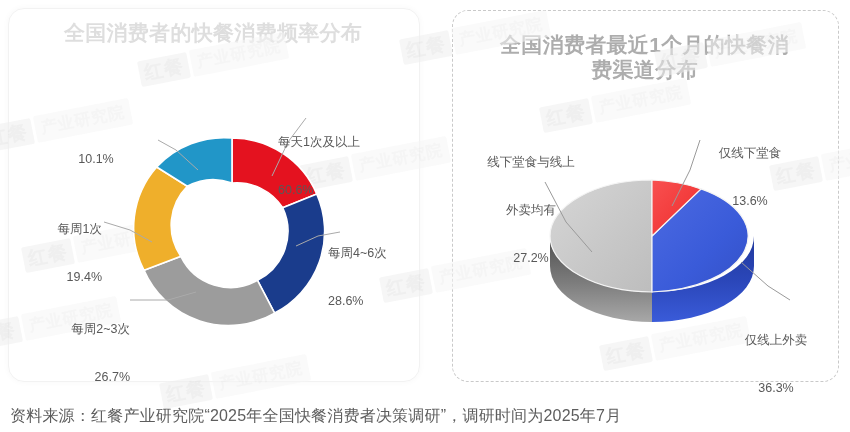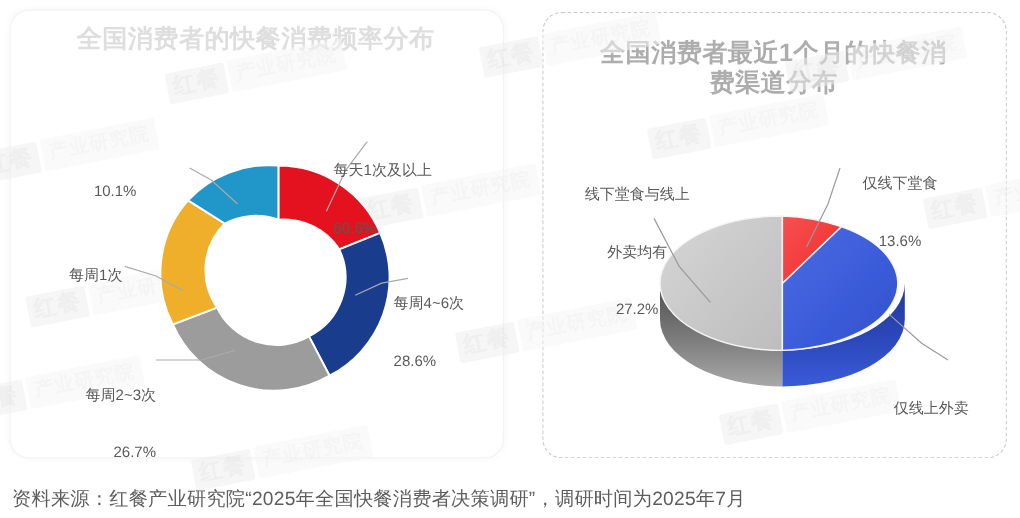--- a/index.html
+++ b/index.html
@@ -223,20 +223,21 @@
     <div>28.6%</div>
   </div>
 
   <div class="lbl right" style="left:20px; top:289px; width:110px;">
     <div>每周2~3次</div>
     <div>26.7%</div>
   </div>
 
   <div class="lbl right" style="left:10px; top:189px; width:92px;">
     <div>每周1次</div>
+    <div>19.4%</div>
   </div>
 
   <div class="lbl center" style="left:40px; top:119px; width:112px;">
     <div>10.1%</div>
   </div>
 
   <div class="card" id="card-right"></div>
 
   <div class="card-title" id="title-right" style="left:452px; width:385px;">全国消费者最近1个月的快餐消费渠道分布</div>
 
@@ -294,17 +295,18 @@
     <div>27.2%</div>
   </div>
 
   <div class="lbl center" style="left:702px; top:113px; width:96px;">
     <div>仅线下堂食</div>
     <div>13.6%</div>
   </div>
 
   <div class="lbl center" style="left:728px; top:300px; width:96px;">
     <div>仅线上外卖</div>
+    <div>36.3%</div>
   </div>
 
   <div id="footer">资料来源：红餐产业研究院“2025年全国快餐消费者决策调研”，调研时间为2025年7月</div>
 
 </div>
 
 </body></html>

